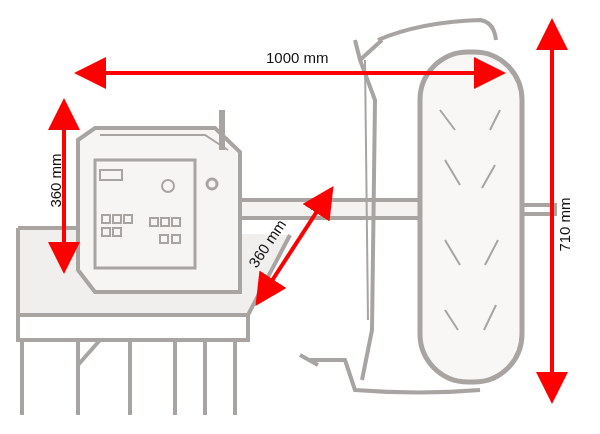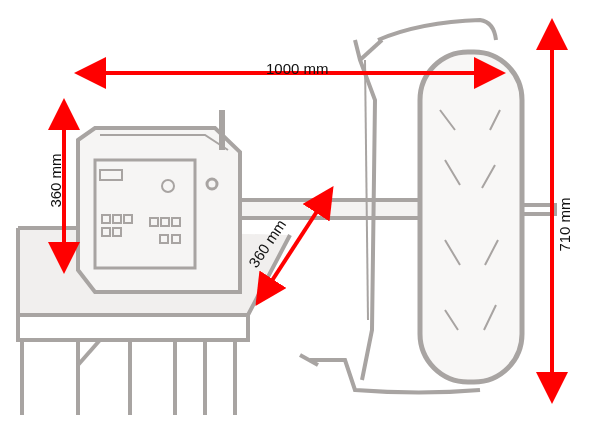--- a/index.html
+++ b/index.html
@@ -1,19 +1,19 @@
 <!DOCTYPE html>
 <html><head>
 <meta charset="utf-8">
 <style>
   html,body{margin:0;padding:0;background:#fff;}
   .canvas{position:relative;width:600px;height:434px;overflow:hidden;background:#fff;font-family:"Liberation Sans",sans-serif;}
   svg.art{position:absolute;left:0;top:0;}
   .lbl{position:absolute;font-size:15px;color:#111;white-space:nowrap;line-height:1;}
-  .lbl-top{left:266px;top:50px;margin-top:11px;}
+  .lbl-top{left:266px;top:50px;}
   .lbl-left{left:28px;top:173px;transform:rotate(-90deg);transform-origin:center;}
   .lbl-diag{left:240px;top:236px;transform:rotate(-56deg);transform-origin:center;}
   .lbl-right{left:537px;top:217px;transform:rotate(-90deg);transform-origin:center;}
 </style>
 </head>
 <body>
 
 <div class="canvas">
   <svg class="art" width="600" height="434" viewBox="0 0 600 434">
     <defs>

